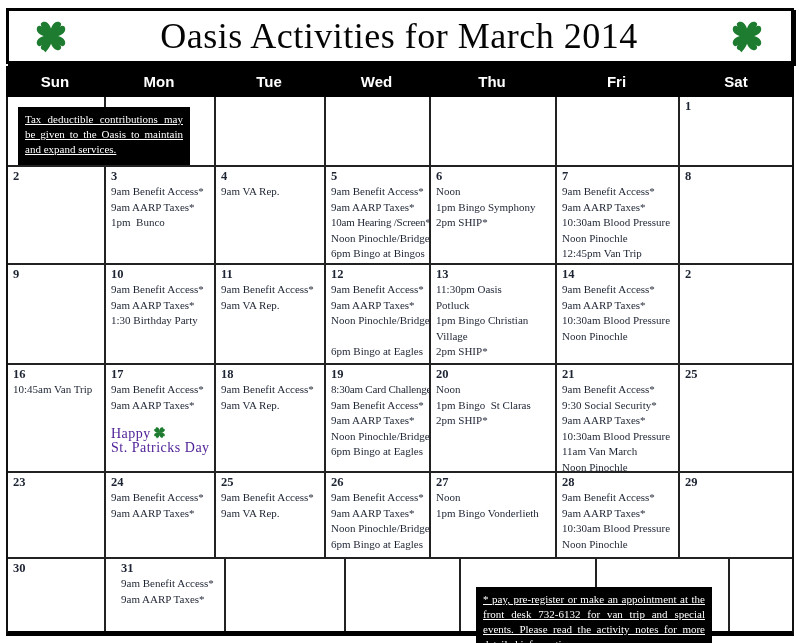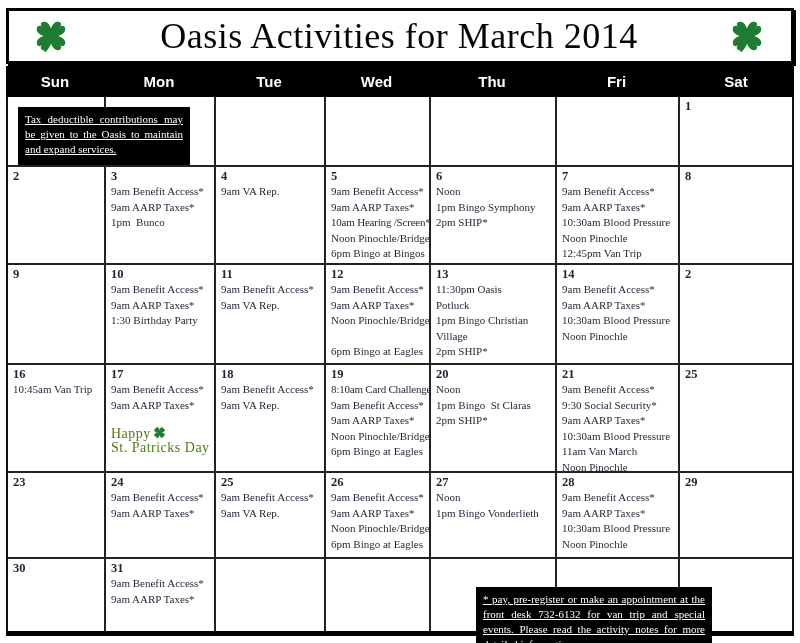--- a/index.html
+++ b/index.html
@@ -42,21 +42,21 @@
   .cal-grid{
     position:relative;
     border:2px solid #111;border-top:none;
     border-bottom:5px solid #000;
   }
   .cal-row{
     display:grid;
     grid-template-columns:98px 110px 110px 105px 126px 123px 1fr;
     border-bottom:2px solid #222;
   }
-  .cal-row:last-child{border-bottom:none;}
+  .cal-row:last-child{border-bottom:none;gap:10px;}
   .cal-row:nth-child(1){height:68px;}
   .cal-row:nth-child(2){height:96px;}
   .cal-row:nth-child(3){height:98px;}
   .cal-row:nth-child(4){height:106px;}
   .cal-row:nth-child(5){height:84px;}
   .cal-row:nth-child(6){height:72px;}
   .cal-cell{
     border-right:2px solid #222;
     padding:2px 2px 2px 5px;
     overflow:hidden;
@@ -81,21 +81,21 @@
     font-size:11px;line-height:15px;
     text-align:justify;
     padding:5px 7px 8px 7px;
     z-index:5;
     text-decoration:underline;
   }
   .note-top{left:10px;top:10px;width:158px;}
   .note-bottom{left:468px;top:490px;width:222px;}
 
   
-  .stpat{margin-top:12px;color:#4d7c0f;}
+  .stpat{margin-top:12px;color:#4c1d95;}
   .stpat-line1{font-size:14px;line-height:13px;letter-spacing:.5px;}
   .stpat-line2{font-size:14px;line-height:15px;letter-spacing:.5px;}
 </style>
 </head>
 <body>
 
 <svg width="0" height="0" style="position:absolute" aria-hidden="true">
   <defs>
     <g id="cloverShape">
       <g fill="#1e7c31">
@@ -242,21 +242,21 @@
   <div class="stpat-line2">St. Patricks Day</div>
 </div>
           </div>
           <div class="cal-cell">
             <span class="date-num">18</span>
             <div class="event">9am Benefit Access*</div>
             <div class="event">9am VA Rep.</div>
           </div>
           <div class="cal-cell">
             <span class="date-num">19</span>
-            <div class="event condensed">8:10am Card Challenge</div>
+            <div class="event condensed">8:30am Card Challenge</div>
             <div class="event">9am Benefit Access*</div>
             <div class="event">9am AARP Taxes*</div>
             <div class="event">Noon Pinochle/Bridge</div>
             <div class="event">6pm Bingo at Eagles</div>
           </div>
           <div class="cal-cell">
             <span class="date-num">20</span>
             <div class="event">Noon</div>
             <div class="event">1pm Bingo  St Claras</div>
             <div class="event">2pm SHIP*</div>

